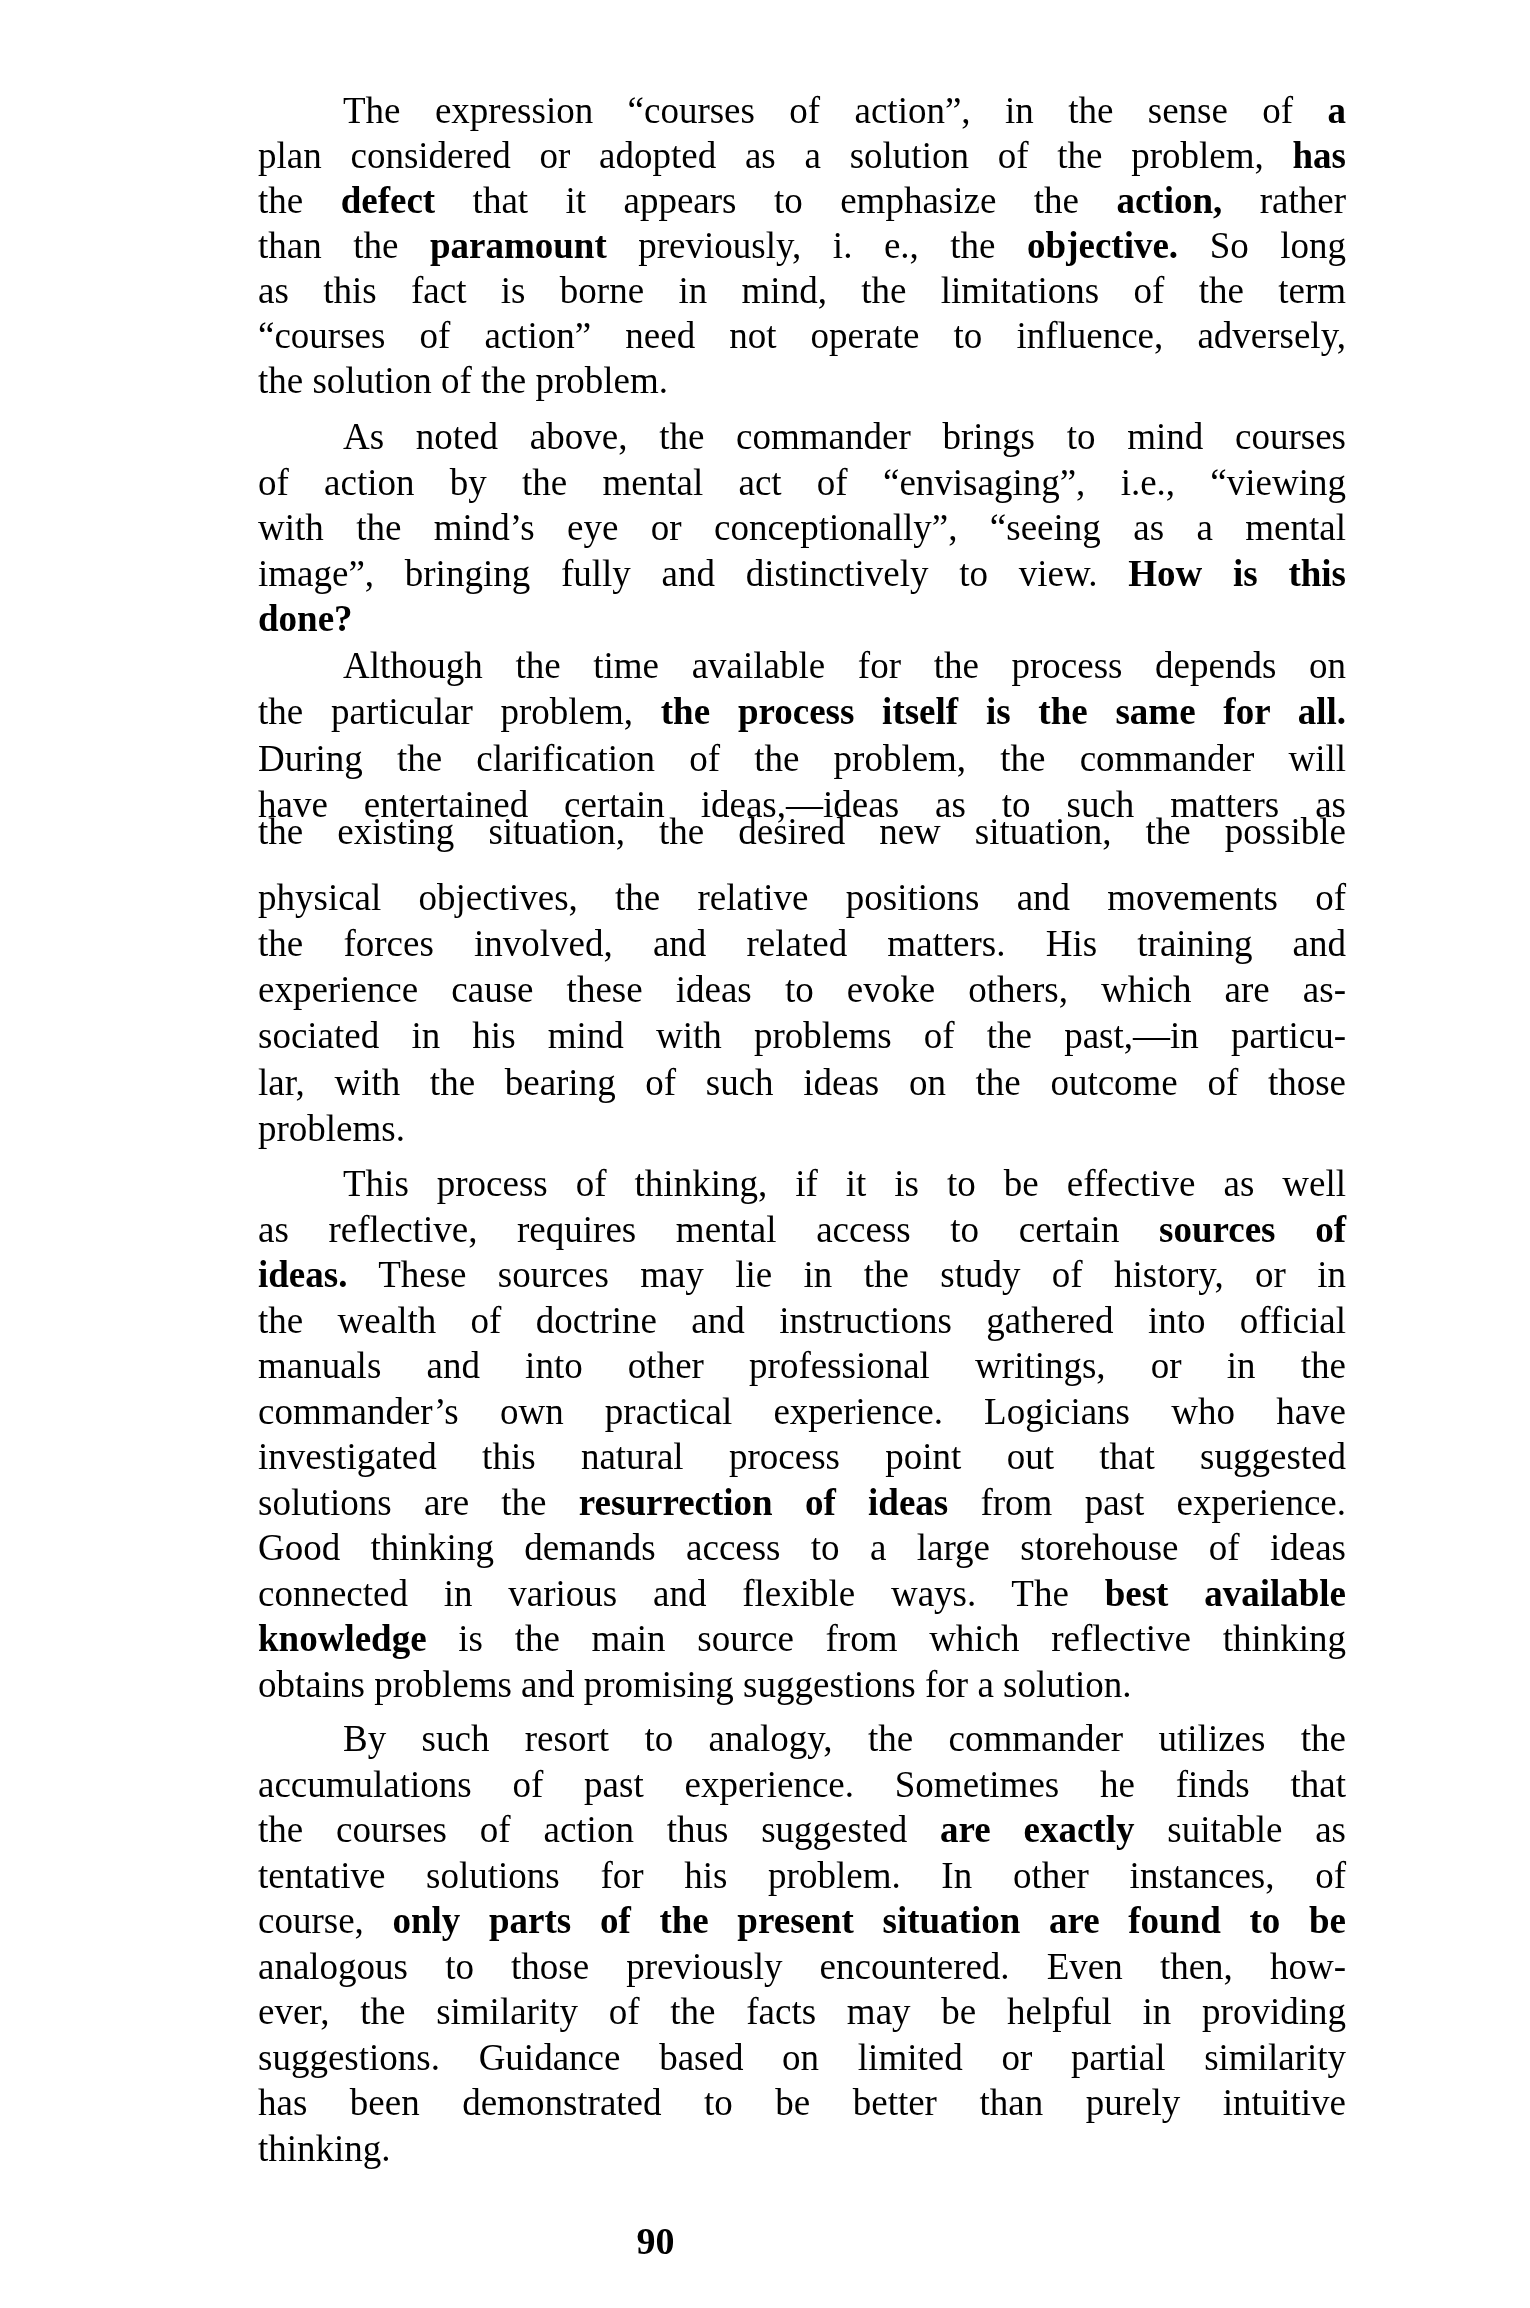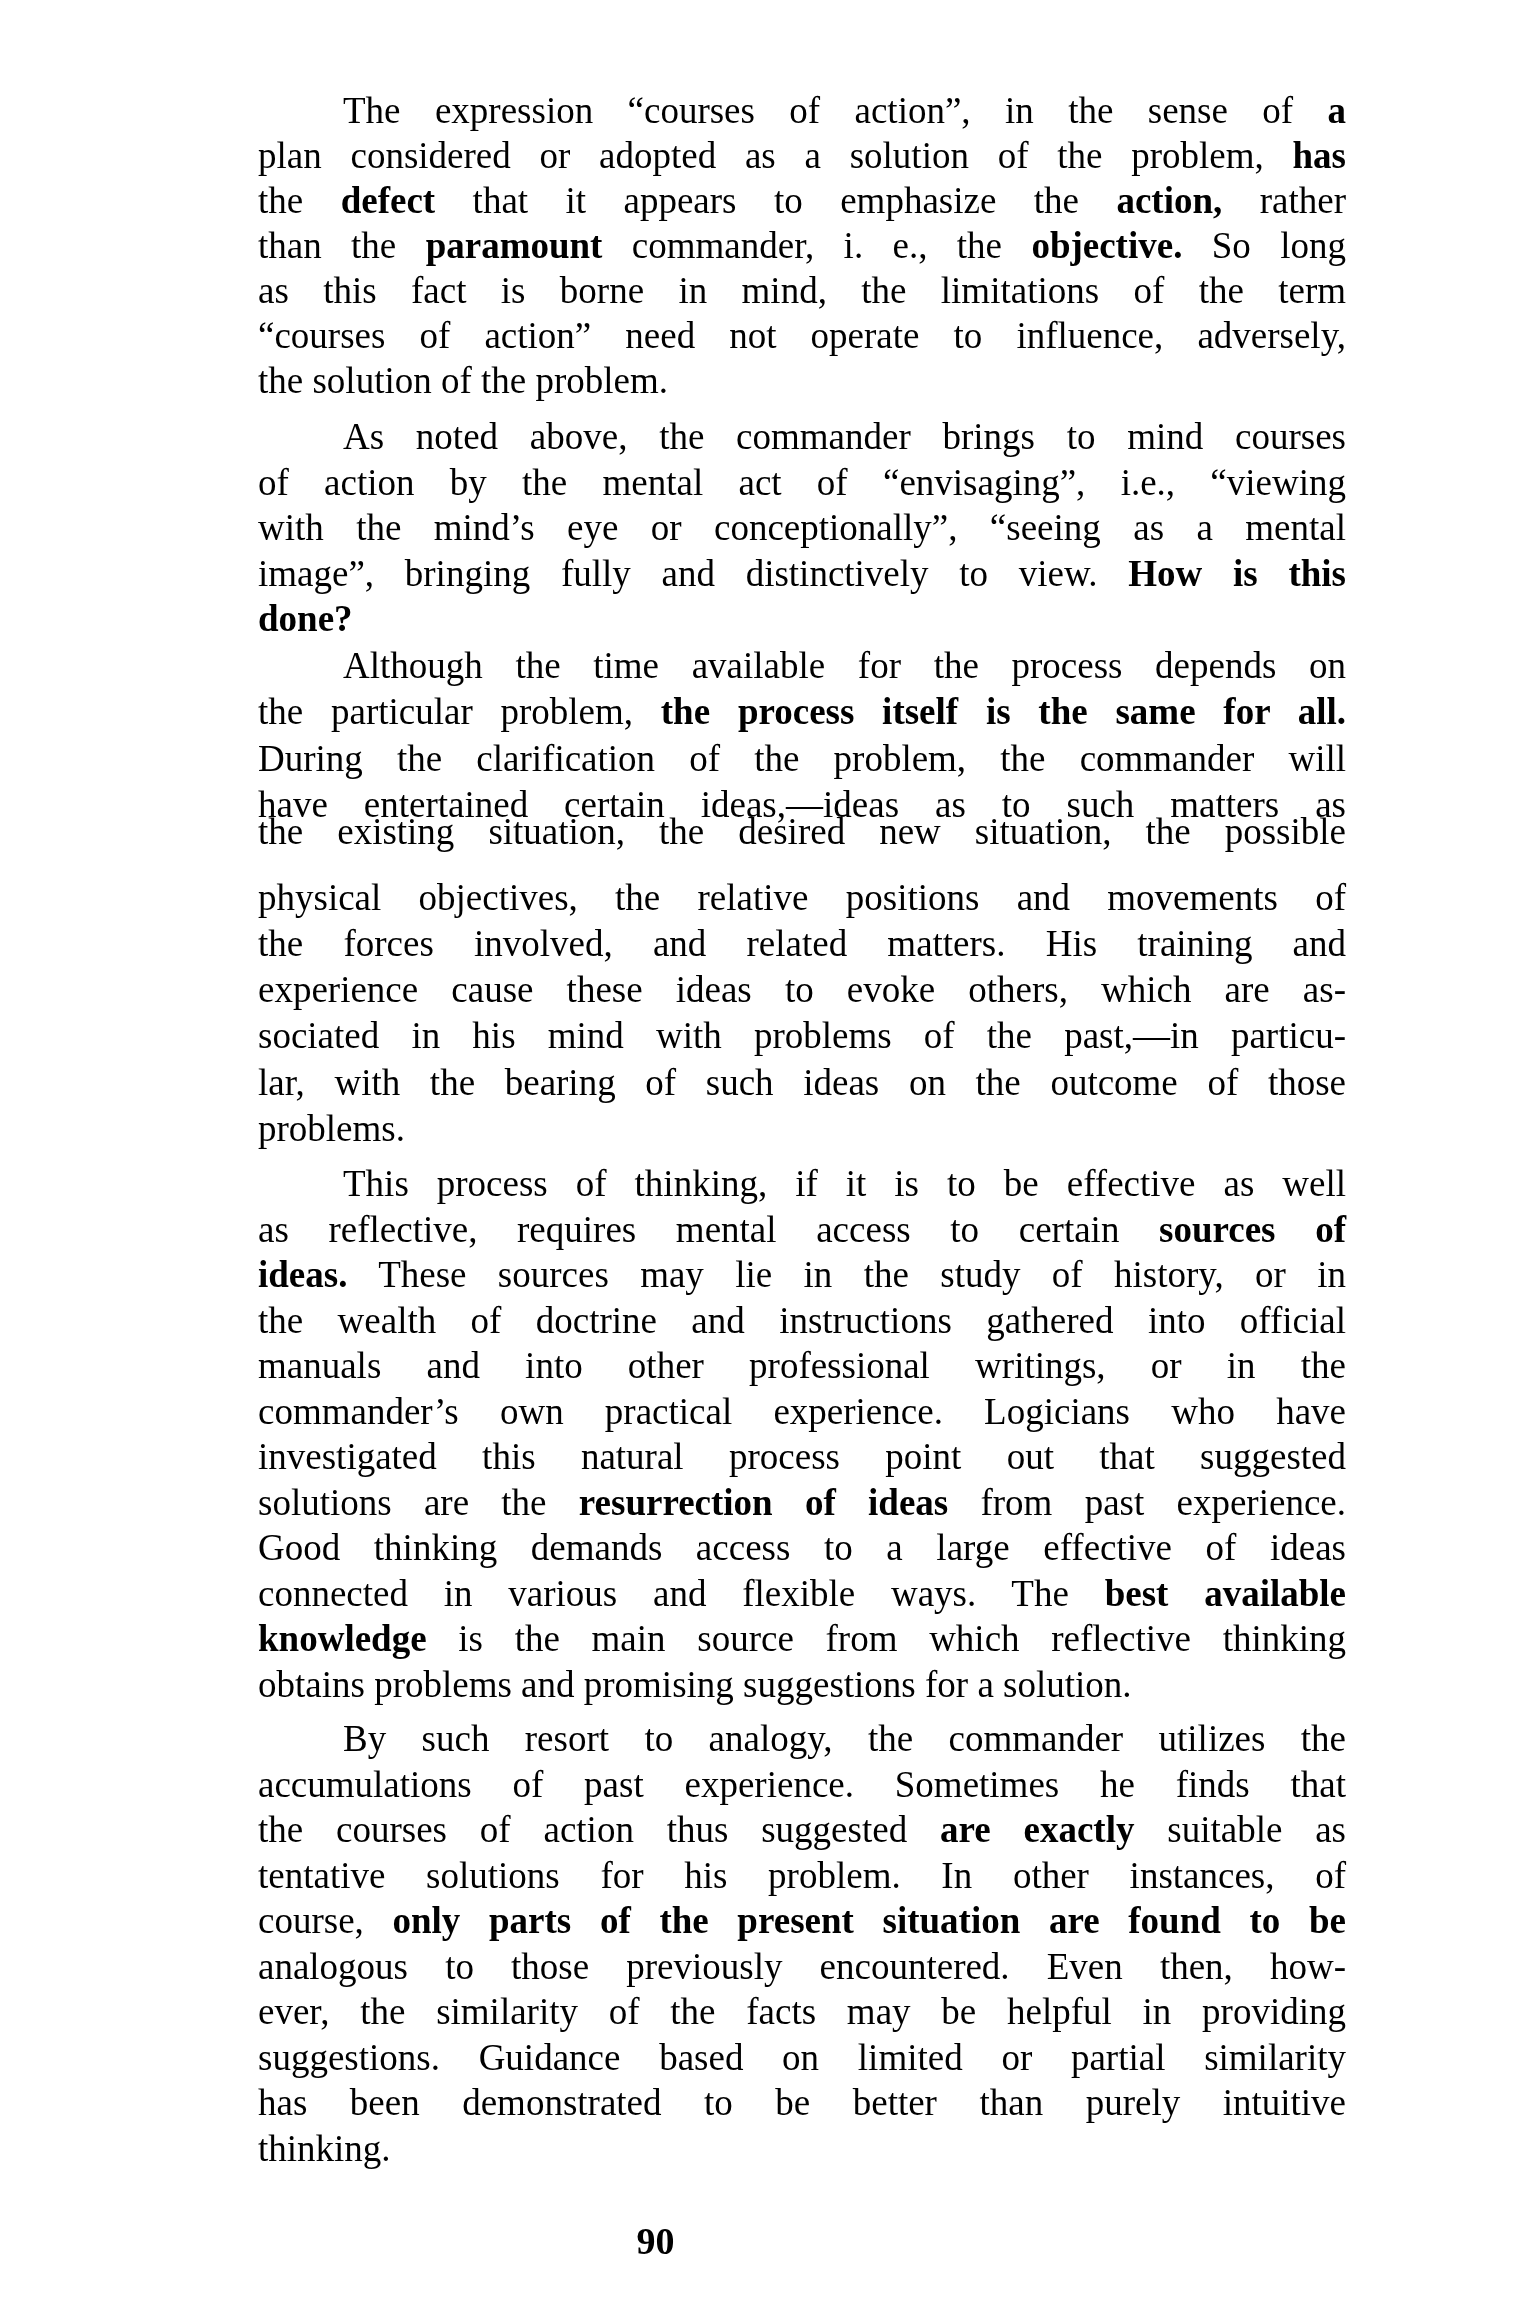--- a/index.html
+++ b/index.html
@@ -24,21 +24,21 @@
   }
 </style>
 </head>
 <body>
 
 <div class="page" id="page">
     <div>
       <div class="line indent" style="top: 88px;"><span class="seg" style="white-space: pre-wrap;">The expression “courses of action”, in the sense of </span><span class="seg b" style="white-space: pre-wrap;">a</span></div>
       <div class="line" style="top: 133px;"><span class="seg" style="white-space: pre-wrap;">plan considered or adopted as a solution of the problem, </span><span class="seg b" style="white-space: pre-wrap;">has</span></div>
       <div class="line" style="top: 178px;"><span class="seg" style="white-space: pre-wrap;">the </span><span class="seg b" style="white-space: pre-wrap;">defect</span><span class="seg" style="white-space: pre-wrap;"> that it appears to emphasize the </span><span class="seg b" style="white-space: pre-wrap;">action,</span><span class="seg" style="white-space: pre-wrap;"> rather</span></div>
-      <div class="line" style="top: 223px;"><span class="seg" style="white-space: pre-wrap;">than the </span><span class="seg b" style="white-space: pre-wrap;">paramount</span><span class="seg" style="white-space: pre-wrap;"> commander, i. e., the </span><span class="seg b" style="white-space: pre-wrap;">objective.</span><span class="seg" style="white-space: pre-wrap;"> So long</span></div>
+      <div class="line" style="top: 223px;"><span class="seg" style="white-space: pre-wrap;">than the </span><span class="seg b" style="white-space: pre-wrap;">paramount</span><span class="seg" style="white-space: pre-wrap;"> previously, i. e., the </span><span class="seg b" style="white-space: pre-wrap;">objective.</span><span class="seg" style="white-space: pre-wrap;"> So long</span></div>
       <div class="line" style="top: 268px;"><span class="seg" style="white-space: pre-wrap;">as this fact is borne in mind, the limitations of the term</span></div>
       <div class="line" style="top: 313px;"><span class="seg" style="white-space: pre-wrap;">“courses of action” need not operate to influence, adversely,</span></div>
       <div class="line last" style="top: 358px;"><span class="seg" style="white-space: pre-wrap;">the solution of the problem.</span></div>
     </div>
     <div>
       <div class="line indent" style="top: 414px;"><span class="seg" style="white-space: pre-wrap;">As noted above, the commander brings to mind courses</span></div>
       <div class="line" style="top: 459.5px;"><span class="seg" style="white-space: pre-wrap;">of action by the mental act of “envisaging”, i.e., “viewing</span></div>
       <div class="line" style="top: 505px;"><span class="seg" style="white-space: pre-wrap;">with the mind’s eye or conceptionally”, “seeing as a mental</span></div>
       <div class="line" style="top: 550.5px;"><span class="seg" style="white-space: pre-wrap;">image”, bringing fully and distinctively to view. </span><span class="seg b" style="white-space: pre-wrap;">How is this</span></div>
       <div class="line last" style="top: 596px;"><span class="seg b" style="white-space: pre-wrap;">done?</span></div>
@@ -58,21 +58,21 @@
     </div>
     <div>
       <div class="line indent" style="top: 1161px;"><span class="seg" style="white-space: pre-wrap;">This process of thinking, if it is to be effective as well</span></div>
       <div class="line" style="top: 1206.5px;"><span class="seg" style="white-space: pre-wrap;">as reflective, requires mental access to certain </span><span class="seg b" style="white-space: pre-wrap;">sources of</span></div>
       <div class="line" style="top: 1252px;"><span class="seg b" style="white-space: pre-wrap;">ideas.</span><span class="seg" style="white-space: pre-wrap;"> These sources may lie in the study of history, or in</span></div>
       <div class="line" style="top: 1297.5px;"><span class="seg" style="white-space: pre-wrap;">the wealth of doctrine and instructions gathered into official</span></div>
       <div class="line" style="top: 1343px;"><span class="seg" style="white-space: pre-wrap;">manuals and into other professional writings, or in the</span></div>
       <div class="line" style="top: 1388.5px;"><span class="seg" style="white-space: pre-wrap;">commander’s own practical experience. Logicians who have</span></div>
       <div class="line" style="top: 1434px;"><span class="seg" style="white-space: pre-wrap;">investigated this natural process point out that suggested</span></div>
       <div class="line" style="top: 1479.5px;"><span class="seg" style="white-space: pre-wrap;">solutions are the </span><span class="seg b" style="white-space: pre-wrap;">resurrection of ideas</span><span class="seg" style="white-space: pre-wrap;"> from past experience.</span></div>
-      <div class="line" style="top: 1525px;"><span class="seg" style="white-space: pre-wrap;">Good thinking demands access to a large effective of ideas</span></div>
+      <div class="line" style="top: 1525px;"><span class="seg" style="white-space: pre-wrap;">Good thinking demands access to a large storehouse of ideas</span></div>
       <div class="line" style="top: 1570.5px;"><span class="seg" style="white-space: pre-wrap;">connected in various and flexible ways. The </span><span class="seg b" style="white-space: pre-wrap;">best available</span></div>
       <div class="line" style="top: 1616px;"><span class="seg b" style="white-space: pre-wrap;">knowledge</span><span class="seg" style="white-space: pre-wrap;"> is the main source from which reflective thinking</span></div>
       <div class="line last" style="top: 1661.5px;"><span class="seg" style="white-space: pre-wrap;">obtains problems and promising suggestions for a solution.</span></div>
     </div>
     <div>
       <div class="line indent" style="top: 1716px;"><span class="seg" style="white-space: pre-wrap;">By such resort to analogy, the commander utilizes the</span></div>
       <div class="line" style="top: 1761.5px;"><span class="seg" style="white-space: pre-wrap;">accumulations of past experience. Sometimes he finds that</span></div>
       <div class="line" style="top: 1807px;"><span class="seg" style="white-space: pre-wrap;">the courses of action thus suggested </span><span class="seg b" style="white-space: pre-wrap;">are exactly</span><span class="seg" style="white-space: pre-wrap;"> suitable as</span></div>
       <div class="line" style="top: 1852.5px;"><span class="seg" style="white-space: pre-wrap;">tentative solutions for his problem. In other instances, of</span></div>
       <div class="line" style="top: 1898px;"><span class="seg" style="white-space: pre-wrap;">course, </span><span class="seg b" style="white-space: pre-wrap;">only parts</span><span class="seg" style="white-space: pre-wrap; font-weight: bold;"> of the present situation are found to be</span></div>

